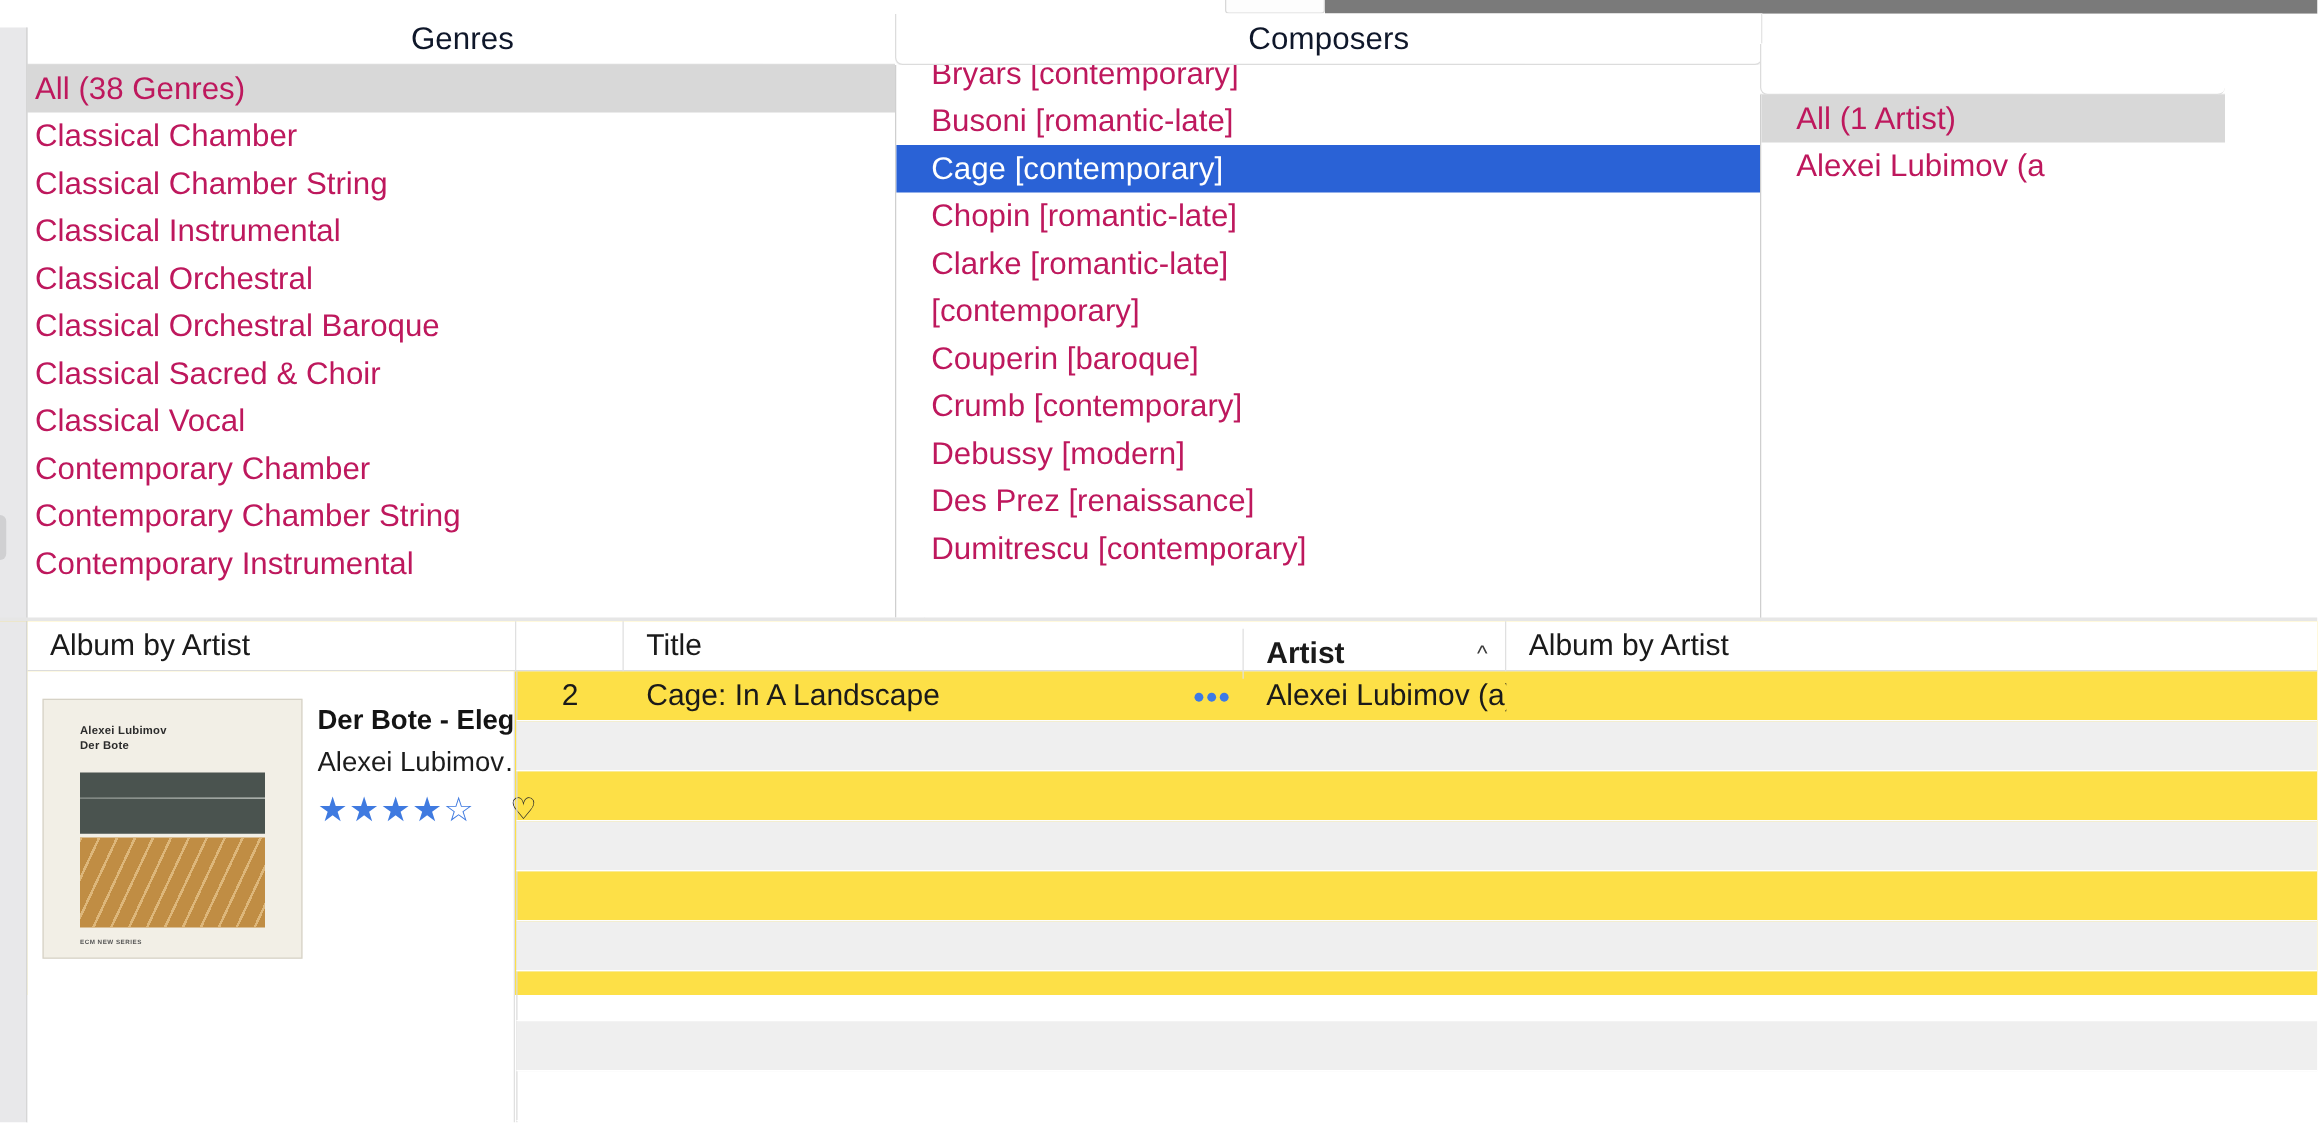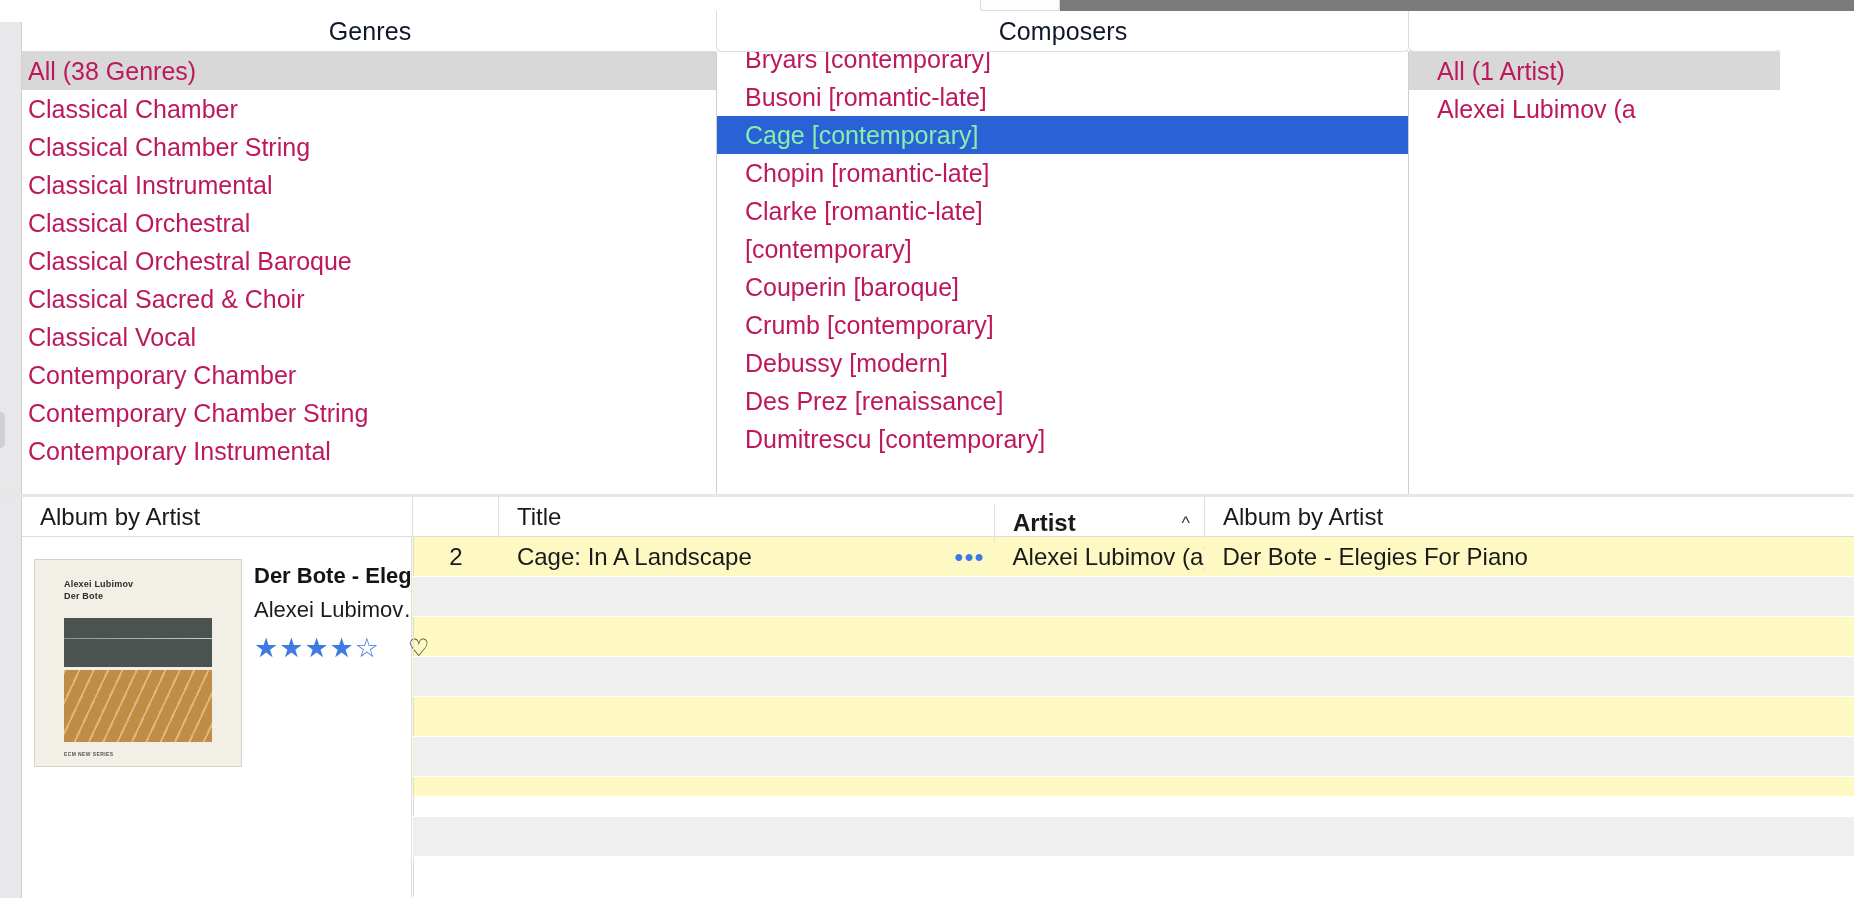--- a/index.html
+++ b/index.html
@@ -50,40 +50,40 @@
   .pane-list {
     position: relative; height: 442px; overflow: hidden;
     background: #ffffff;
   }
   .row {
     height: 38px; line-height: 38px;
     padding-left: 28px; font-size: 25px; color: #be185d;
     white-space: nowrap; overflow: hidden;
   }
   .row.all { background: #d8d8d8; }
-  .row.sel { background: #2a62d6; color: #86efac; }
+  .row.sel { background: #2a62d6; color: #ffffff; }
   .row.clip-top { height: 26px; line-height: 14px; }
 
   
   #pane-genres { left: 0px; width: 740px; }
   #pane-genres .pane-header-tab { border-left: none; }
   #pane-genres .pane-list { border-right: 1px solid #cfcfcf; }
 
   
   #pane-composers { left: 716px; width: 694px; }
   #pane-composers .pane-header { border-bottom: none; }
   #pane-composers .pane-header-tab {
     box-shadow: 0 1px 0 rgba(0,0,0,.04);
   }
   #pane-composers .pane-list {
     border-left: 1px solid #cfcfcf; border-right: 1px solid #cfcfcf;
   }
 
   
-  #pane-artists { left: 1408px; width: 372px; }
+  #pane-artists { left: 1408px; width: 372px; margin-top: 24px; }
   #pane-artists .pane-header-tab { border-right: none; }
   #pane-artists .pane-list { border-left: 1px solid #cfcfcf; }
 
   
   .left-gutter {
     position: absolute; left: 0; top: 11px; width: 22px; height: 483px;
     background: #e8e8ea; border-right: 1px solid #cfcfcf;
   }
   .left-scroll-thumb {
     position: absolute; left: -5px; top: 390px; width: 10px; height: 36px;
@@ -92,21 +92,21 @@
 
   
   .hsplit {
     position: absolute; left: 0; top: 494px; width: 1854px; height: 3px;
     background: #e6e6e6;
   }
 
   
   .bottom {
     position: absolute; left: 0; top: 497px; width: 1854px; height: 299px;
-    background: #fef9c3;
+    background: #fde047;
   }
   .bottom-gutter {
     position: absolute; left: 0; top: 0; width: 22px; height: 401px;
     background: #e8e8ea; border-right: 1px solid #cfcfcf;
   }
 
   .table-head {
     position: absolute; left: 22px; top: 0; right: 0; height: 40px;
     background: #ffffff; border-bottom: 1px solid #dcdcdc;
     display: flex; align-items: center;
@@ -326,21 +326,20 @@
       </div>
     </div>
 
     <div class="divline"></div>
 
     <div class="track-area" id="track-area">
         <div class="trow">
           <div class="tcell num">2</div>
           <div class="tcell title">Cage: In A Landscape<span class="dots">•••</span></div>
           <div class="tcell artist">Alexei Lubimov (a)</div>
-          <div class="tcell albumartist">Der Bote - Elegies For Piano</div>
         </div>
         <div class="trow alt"></div>
         <div class="trow"></div>
         <div class="trow alt"></div>
         <div class="trow"></div>
         <div class="trow alt"></div>
         <div class="trow"></div>
         <div class="trow alt"></div>
         <div class="trow"></div>
       </div>

